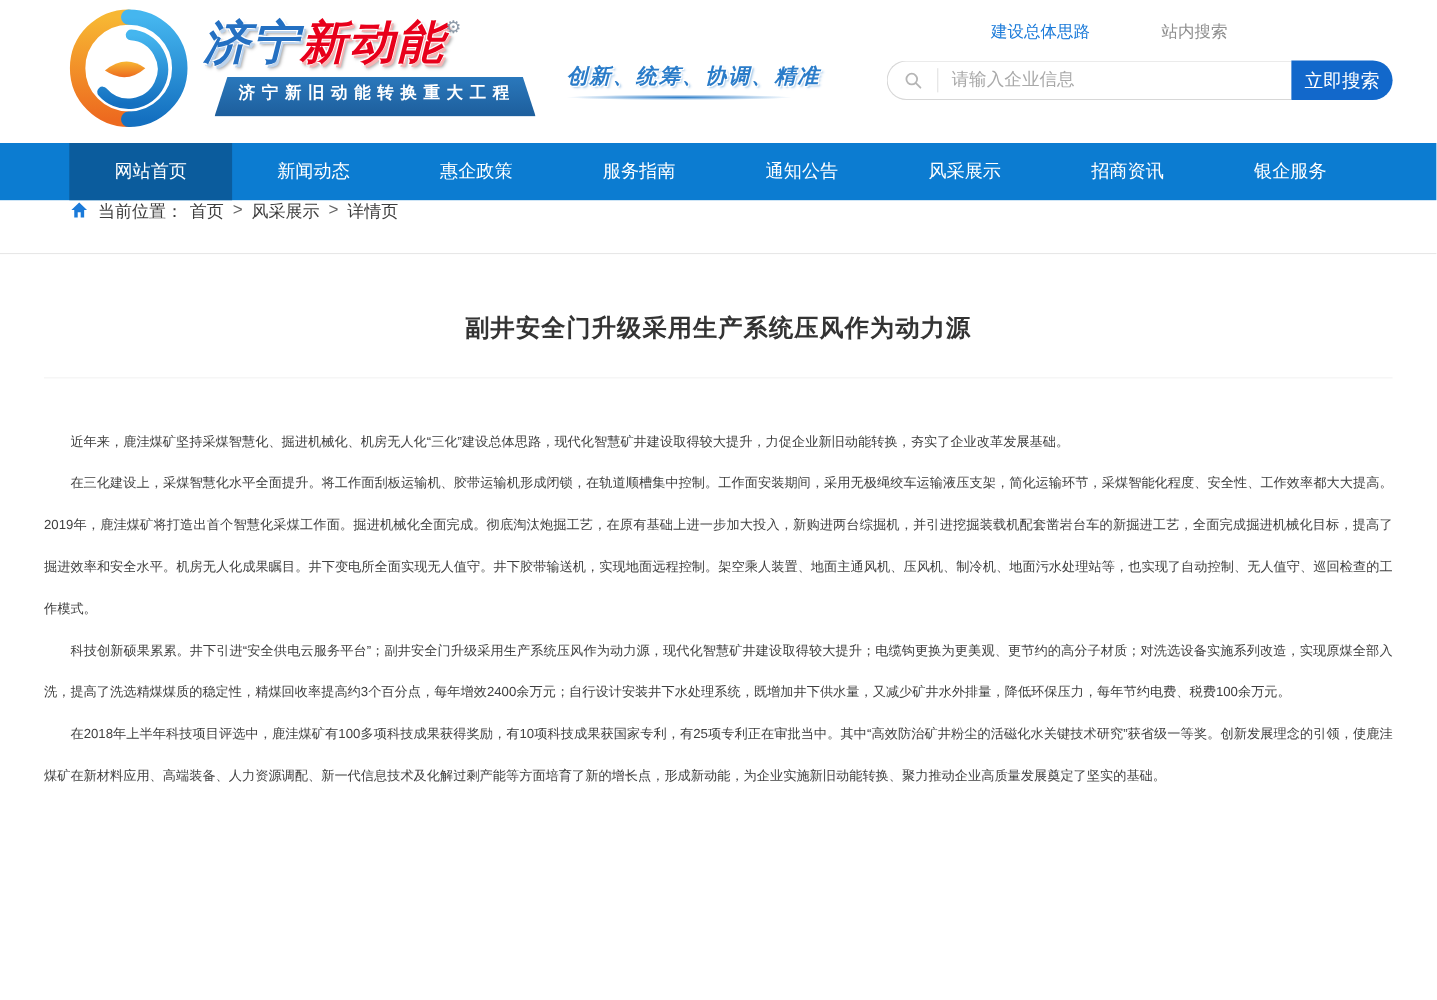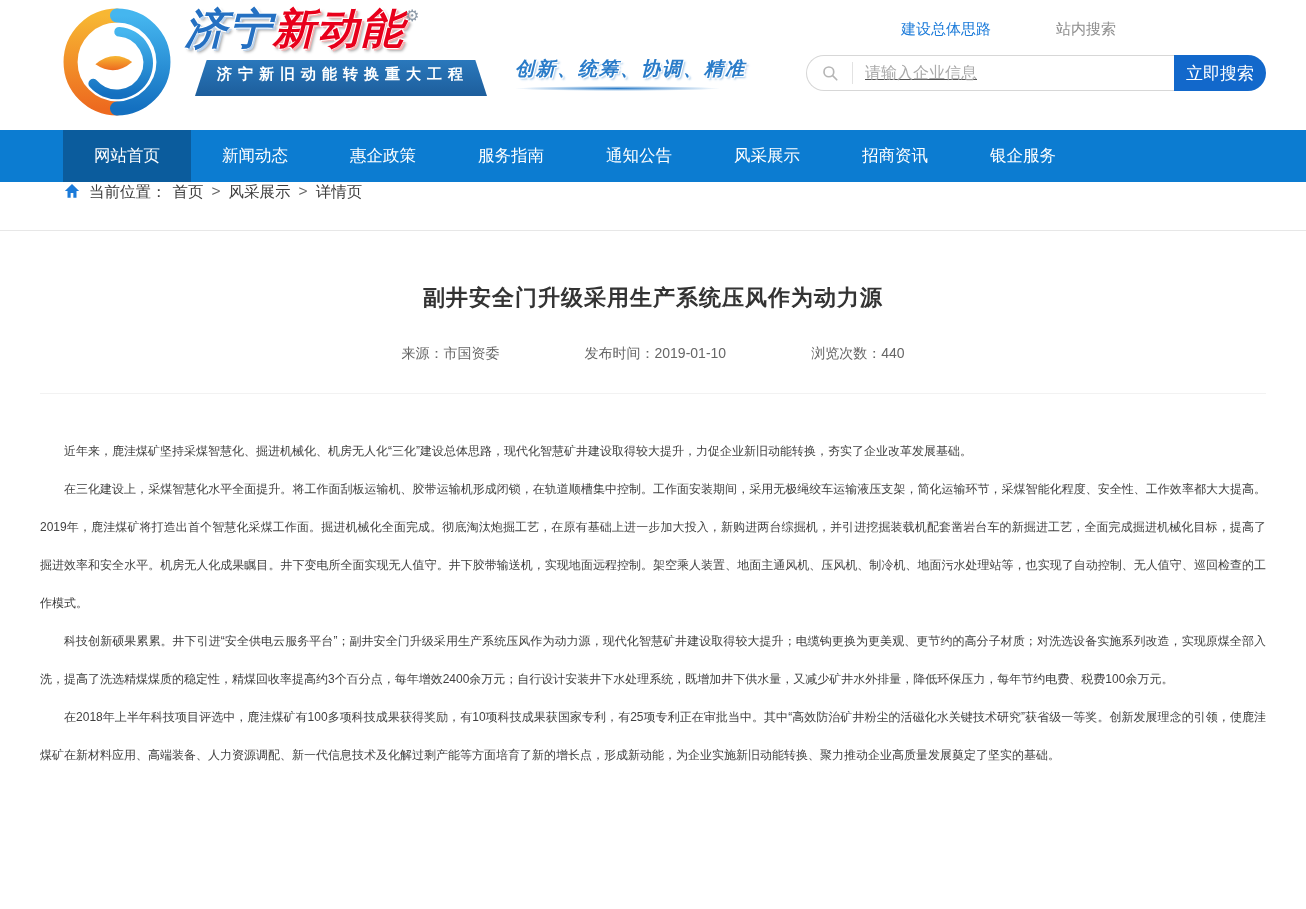--- a/index.html
+++ b/index.html
@@ -13,21 +13,21 @@
   
   .header {
     height: 130px;
     display: flex;
     align-items: flex-start;
     padding: 8px 40px 0 63px;
     background: #fff;
     position: relative;
   }
   .logo-mark { width: 108px; height: 108px; flex: 0 0 auto; }
-  .logo-block { margin-left: 14px; }
+  .logo-block { margin-left: 14px; margin-top: 10px; }
   .brand-title {
     font-size: 42px;
     font-weight: 900;
     font-style: italic;
     letter-spacing: 2px;
     white-space: nowrap;
     line-height: 1;
     position: relative;
   }
   .brand-title .t-blue {
@@ -96,21 +96,20 @@
   }
   .search-input {
     flex: 1;
     border: none;
     outline: none;
     font-size: 16px;
     padding: 0 12px;
     color: #555;
     font-family: "Liberation Sans", "DejaVu Sans", sans-serif;
     background: transparent;
-    text-decoration: underline;
   }
   .search-input::placeholder { color: #a9a9a9; }
   .search-btn {
     width: 92px;
     border: none;
     background: #1268cb;
     color: #fff;
     font-size: 17px;
     border-radius: 0 18px 18px 0;
     cursor: pointer;
@@ -119,21 +118,21 @@
 
   
   .nav {
     height: 52px;
     background: #0c7cd1;
     display: flex;
     align-items: stretch;
     padding-left: 63px;
   }
   .nav-item {
-    width: 128px;
+    width: 148px;
     display: flex;
     align-items: center;
     justify-content: center;
     color: #fff;
     font-size: 16.5px;
     cursor: pointer;
     text-decoration: none;
   }
   .nav-item.active { background: #0b5c9d; }
 
@@ -253,25 +252,20 @@
   <a class="crumb-link">首页</a>
   <span class="crumb-sep">&gt;</span>
   <a class="crumb-link">风采展示</a>
   <span class="crumb-sep">&gt;</span>
   <a class="crumb-link">详情页</a>
 </div>
 
 <div class="article">
   <div class="article-header">
     <h1 class="article-title">副井安全门升级采用生产系统压风作为动力源</h1>
-    <div class="article-meta">
-      <span>来源：市国资委</span>
-      <span>发布时间：2019-01-10</span>
-      <span>浏览次数：440</span>
-    </div>
   </div>
   <div class="article-body">
     <p>近年来，鹿洼煤矿坚持采煤智慧化、掘进机械化、机房无人化“三化”建设总体思路，现代化智慧矿井建设取得较大提升，力促企业新旧动能转换，夯实了企业改革发展基础。</p>
     <p>在三化建设上，采煤智慧化水平全面提升。将工作面刮板运输机、胶带运输机形成闭锁，在轨道顺槽集中控制。工作面安装期间，采用无极绳绞车运输液压支架，简化运输环节，采煤智能化程度、安全性、工作效率都大大提高。2019年，鹿洼煤矿将打造出首个智慧化采煤工作面。掘进机械化全面完成。彻底淘汰炮掘工艺，在原有基础上进一步加大投入，新购进两台综掘机，并引进挖掘装载机配套凿岩台车的新掘进工艺，全面完成掘进机械化目标，提高了掘进效率和安全水平。机房无人化成果瞩目。井下变电所全面实现无人值守。井下胶带输送机，实现地面远程控制。架空乘人装置、地面主通风机、压风机、制冷机、地面污水处理站等，也实现了自动控制、无人值守、巡回检查的工作模式。</p>
     <p>科技创新硕果累累。井下引进“安全供电云服务平台”；副井安全门升级采用生产系统压风作为动力源，现代化智慧矿井建设取得较大提升；电缆钩更换为更美观、更节约的高分子材质；对洗选设备实施系列改造，实现原煤全部入洗，提高了洗选精煤煤质的稳定性，精煤回收率提高约3个百分点，每年增效2400余万元；自行设计安装井下水处理系统，既增加井下供水量，又减少矿井水外排量，降低环保压力，每年节约电费、税费100余万元。</p>
     <p>在2018年上半年科技项目评选中，鹿洼煤矿有100多项科技成果获得奖励，有10项科技成果获国家专利，有25项专利正在审批当中。其中“高效防治矿井粉尘的活磁化水关键技术研究”获省级一等奖。创新发展理念的引领，使鹿洼煤矿在新材料应用、高端装备、人力资源调配、新一代信息技术及化解过剩产能等方面培育了新的增长点，形成新动能，为企业实施新旧动能转换、聚力推动企业高质量发展奠定了坚实的基础。</p>
   </div>
 </div>
 
 </body></html>

